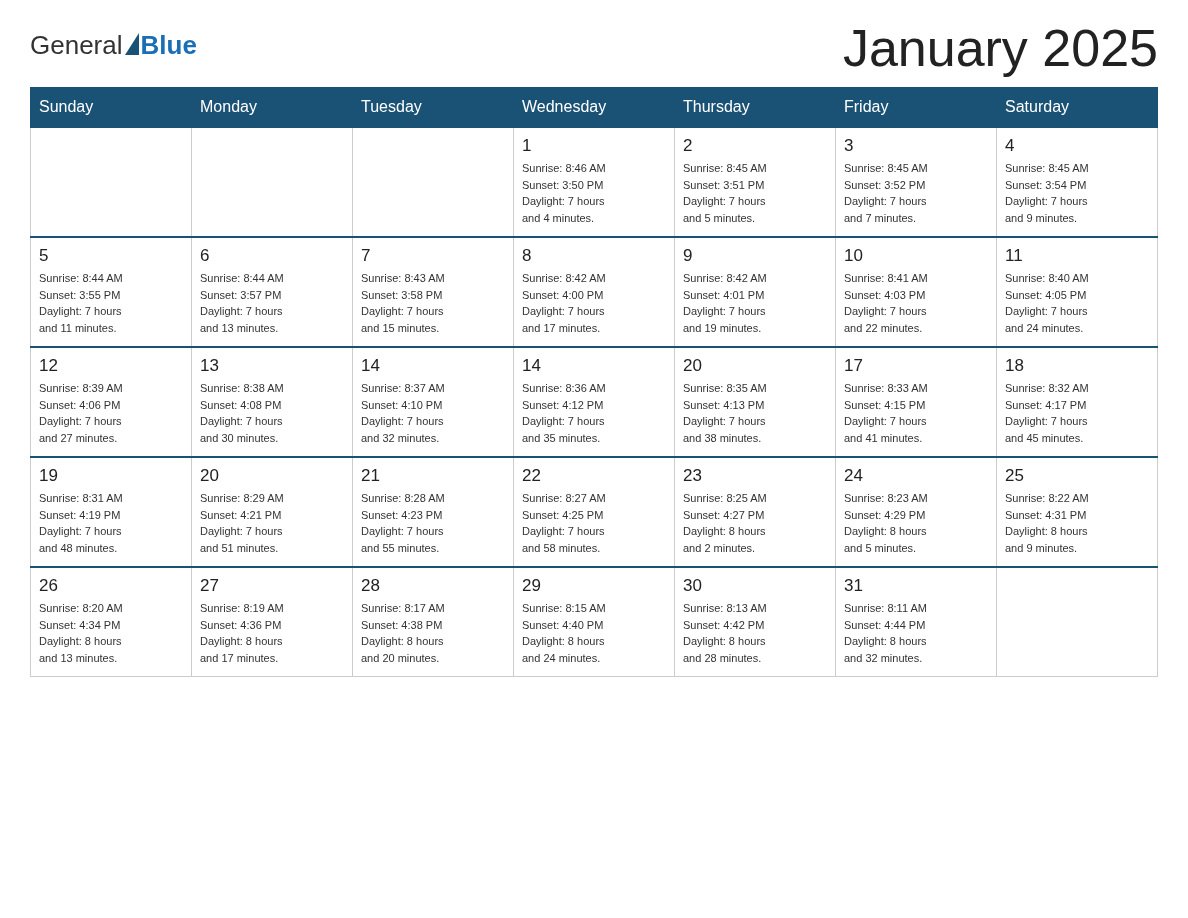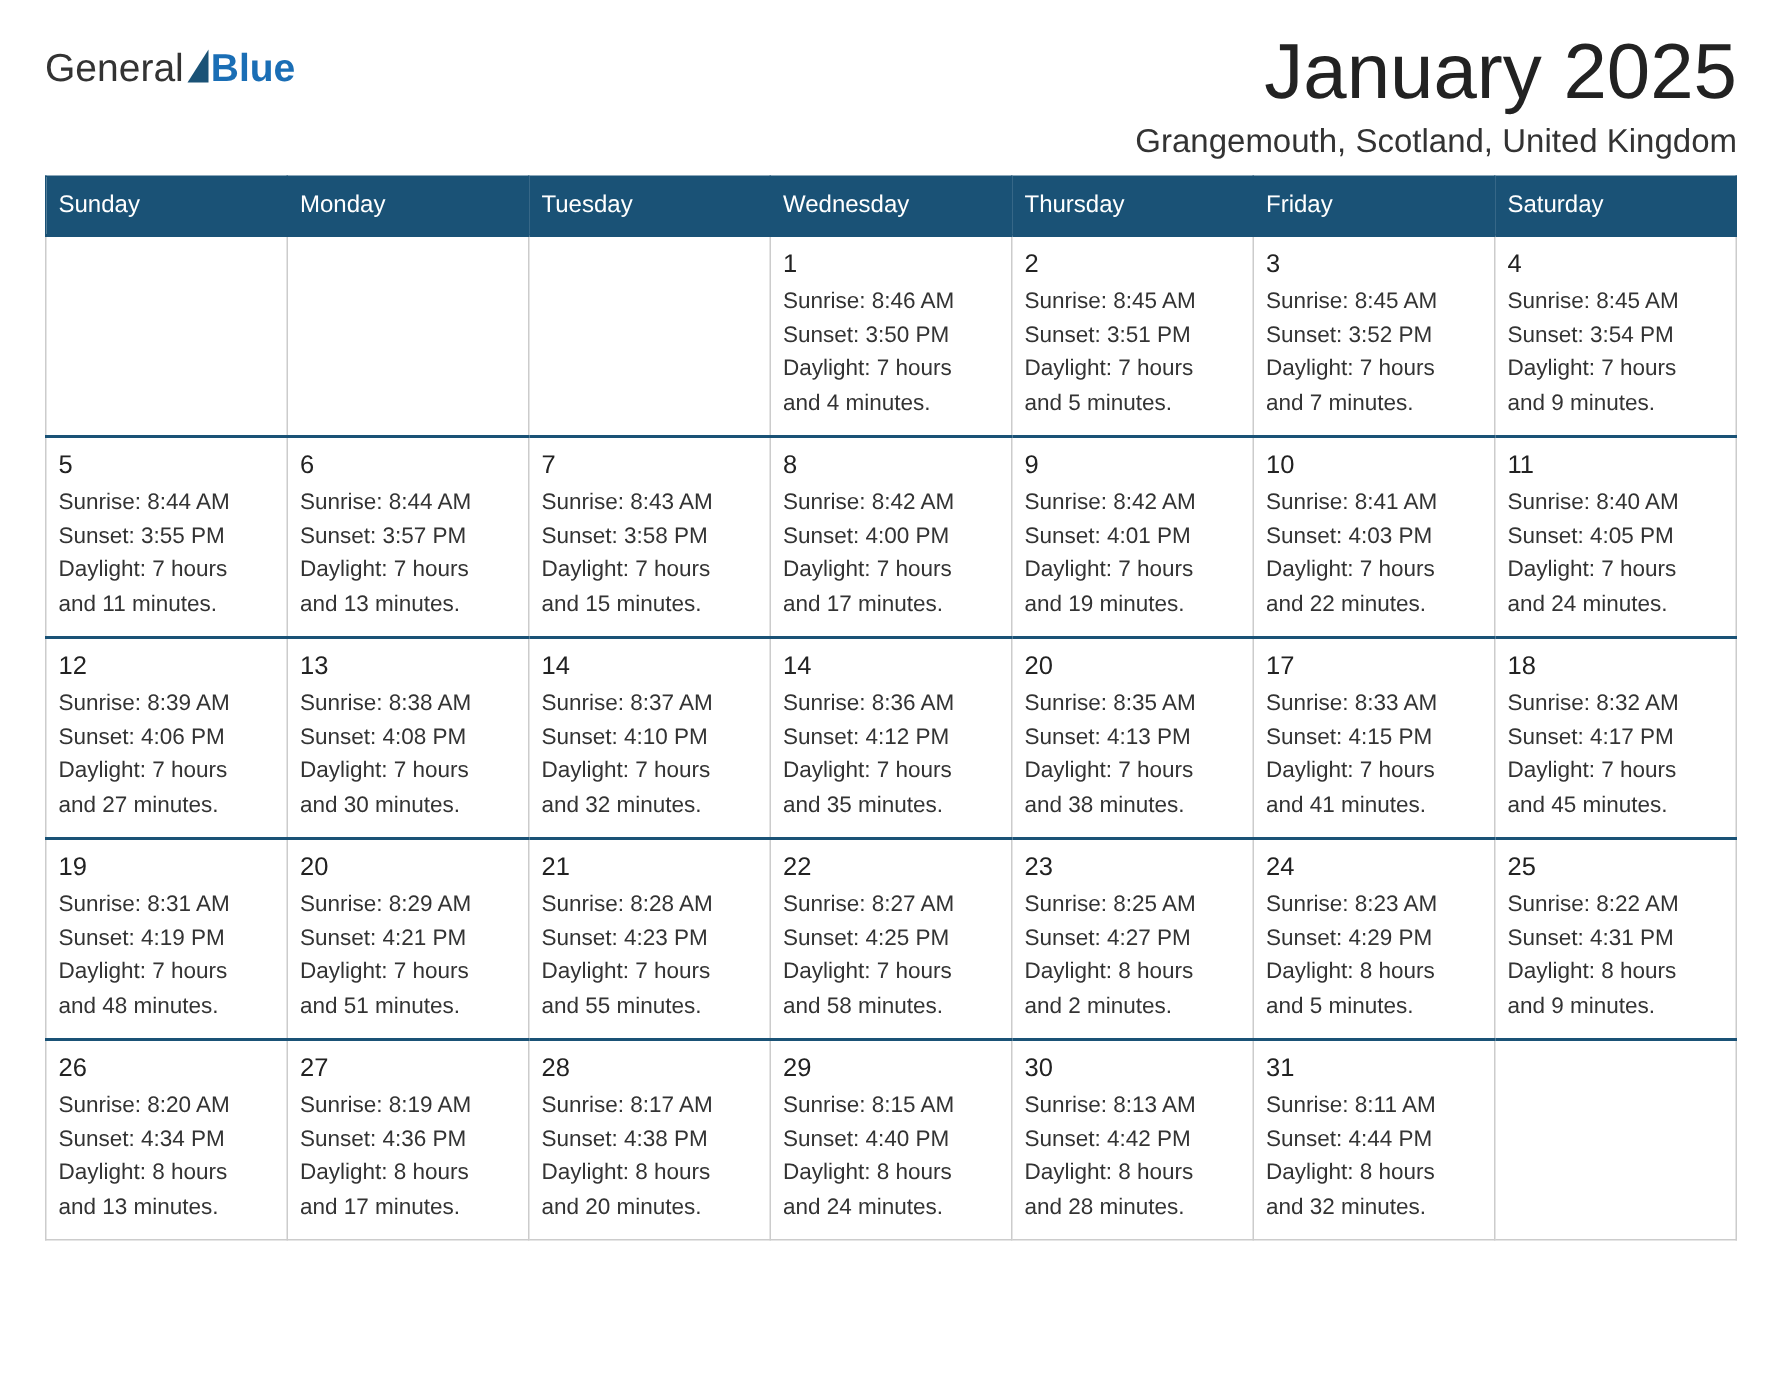--- a/index.html
+++ b/index.html
@@ -81,40 +81,39 @@
       min-height: 100px;
     }
     .day-number {
       font-size: 17px;
       color: #222;
       font-weight: normal;
       display: block;
       margin-bottom: 4px;
     }
     .day-info {
-      font-size: 15px;
+      font-size: 11px;
       color: #333;
       line-height: 1.5;
     }
     tbody tr td.empty {
       background: #fff;
     }
   </style>
 </head>
 <body>
 
 <div class="header-area">
   <div class="logo">
     <span class="logo-text-general">General</span>
     <span class="logo-triangle"></span>
     <span class="logo-text-blue">Blue</span>
   </div>
   <div class="title-area">
     <div class="calendar-title">January 2025</div>
-    <div class="calendar-subtitle">Grangemouth, Scotland, United Kingdom</div>
   </div>
 </div>
 
 <table>
   <thead>
     <tr>
     <th>Sunday</th>
         <th>Monday</th>
         <th>Tuesday</th>
         <th>Wednesday</th>

